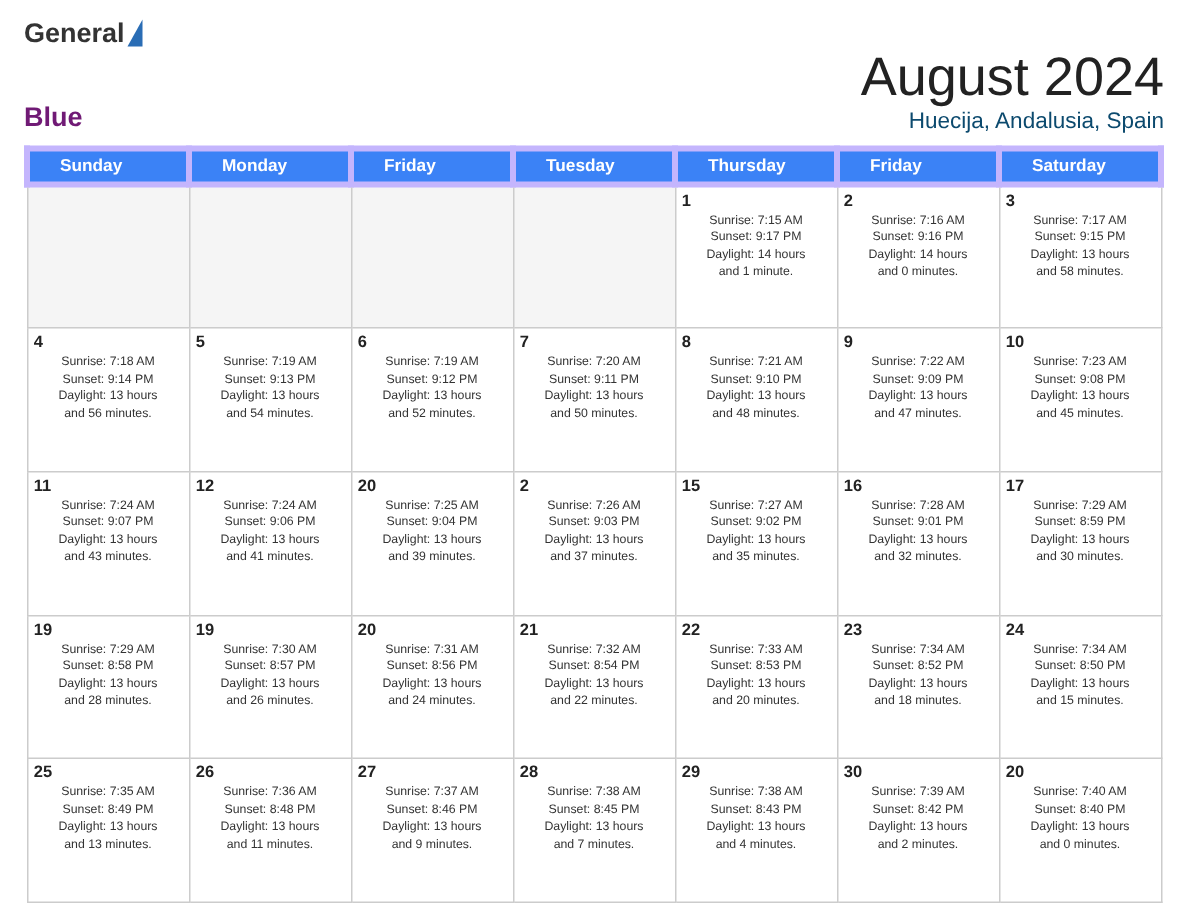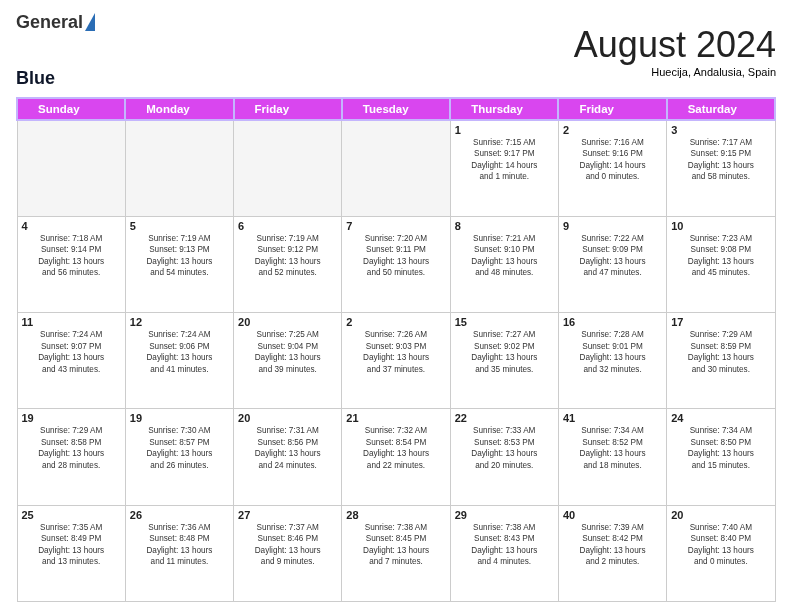--- a/index.html
+++ b/index.html
@@ -13,78 +13,78 @@
     .page {
       width: 792px;
       height: 612px;
       padding: 12px 16px 10px 16px;
       display: flex;
       flex-direction: column;
     }
     .header {
       display: flex;
       justify-content: space-between;
-      align-items: center;
+      align-items: flex-end;
       margin-bottom: 8px;
     }
     .logo {
       display: flex;
       flex-direction: column;
       align-items: flex-start;
     }
     .logo-text {
       display: flex;
       align-items: center;
       gap: 0px;
     }
     .logo-general {
       font-size: 18px;
       font-weight: bold;
       color: #333;
     }
     .logo-blue {
       font-size: 18px;
       font-weight: bold;
-      color: #0f172a;
+      color: #701a75;
       margin-top: 35px;
     }
     .logo-triangle {
       width: 0;
       height: 0;
       border-left: 10px solid transparent;
       border-bottom: 18px solid #2a6db5;
       margin-left: 2px;
       margin-bottom: 1px;
     }
     .title-block {
       text-align: right;
     }
     .title-month {
       font-size: 36px;
       font-weight: normal;
       color: #222;
     }
     .title-location {
-      font-size: 11px;
-      color: #000000;
+      font-size: 15px;
+      color: #0c4a6e;
     }
     .calendar {
       flex: 1;
       border-collapse: collapse;
       width: 100%;
       table-layout: fixed;
     }
     .calendar th {
-      background-color: #d946ef;
+      background-color: #3b82f6;
       color: #fff;
       font-size: 11.5px;
       font-weight: bold;
       padding: 4px 20px;
       text-align: left;
-      border: 2px solid #c4b5fd;
+      border: 4px solid #c4b5fd;
     }
     .calendar td {
       vertical-align: top;
       border: 1px solid #ccc;
       padding: 3px 4px;
       font-size: 8.5px;
       color: #222;
       background: #fff;
       height: 80px;
     }
@@ -229,21 +229,21 @@
           </td>
           <td>
             <span class="day-num">21</span>
             <div class="day-info">Sunrise: 7:32 AM<br>Sunset: 8:54 PM<br>Daylight: 13 hours<br>and 22 minutes.</div>
           </td>
           <td>
             <span class="day-num">22</span>
             <div class="day-info">Sunrise: 7:33 AM<br>Sunset: 8:53 PM<br>Daylight: 13 hours<br>and 20 minutes.</div>
           </td>
           <td>
-            <span class="day-num">41</span>
+            <span class="day-num">23</span>
             <div class="day-info">Sunrise: 7:34 AM<br>Sunset: 8:52 PM<br>Daylight: 13 hours<br>and 18 minutes.</div>
           </td>
           <td>
             <span class="day-num">24</span>
             <div class="day-info">Sunrise: 7:34 AM<br>Sunset: 8:50 PM<br>Daylight: 13 hours<br>and 15 minutes.</div>
           </td>
         </tr>
         <tr>
           <td>
             <span class="day-num">25</span>
@@ -259,21 +259,21 @@
           </td>
           <td>
             <span class="day-num">28</span>
             <div class="day-info">Sunrise: 7:38 AM<br>Sunset: 8:45 PM<br>Daylight: 13 hours<br>and 7 minutes.</div>
           </td>
           <td>
             <span class="day-num">29</span>
             <div class="day-info">Sunrise: 7:38 AM<br>Sunset: 8:43 PM<br>Daylight: 13 hours<br>and 4 minutes.</div>
           </td>
           <td>
-            <span class="day-num">40</span>
+            <span class="day-num">30</span>
             <div class="day-info">Sunrise: 7:39 AM<br>Sunset: 8:42 PM<br>Daylight: 13 hours<br>and 2 minutes.</div>
           </td>
           <td>
             <span class="day-num">20</span>
             <div class="day-info">Sunrise: 7:40 AM<br>Sunset: 8:40 PM<br>Daylight: 13 hours<br>and 0 minutes.</div>
           </td>
         </tr>
       </tbody>
   </table>
 </div>

